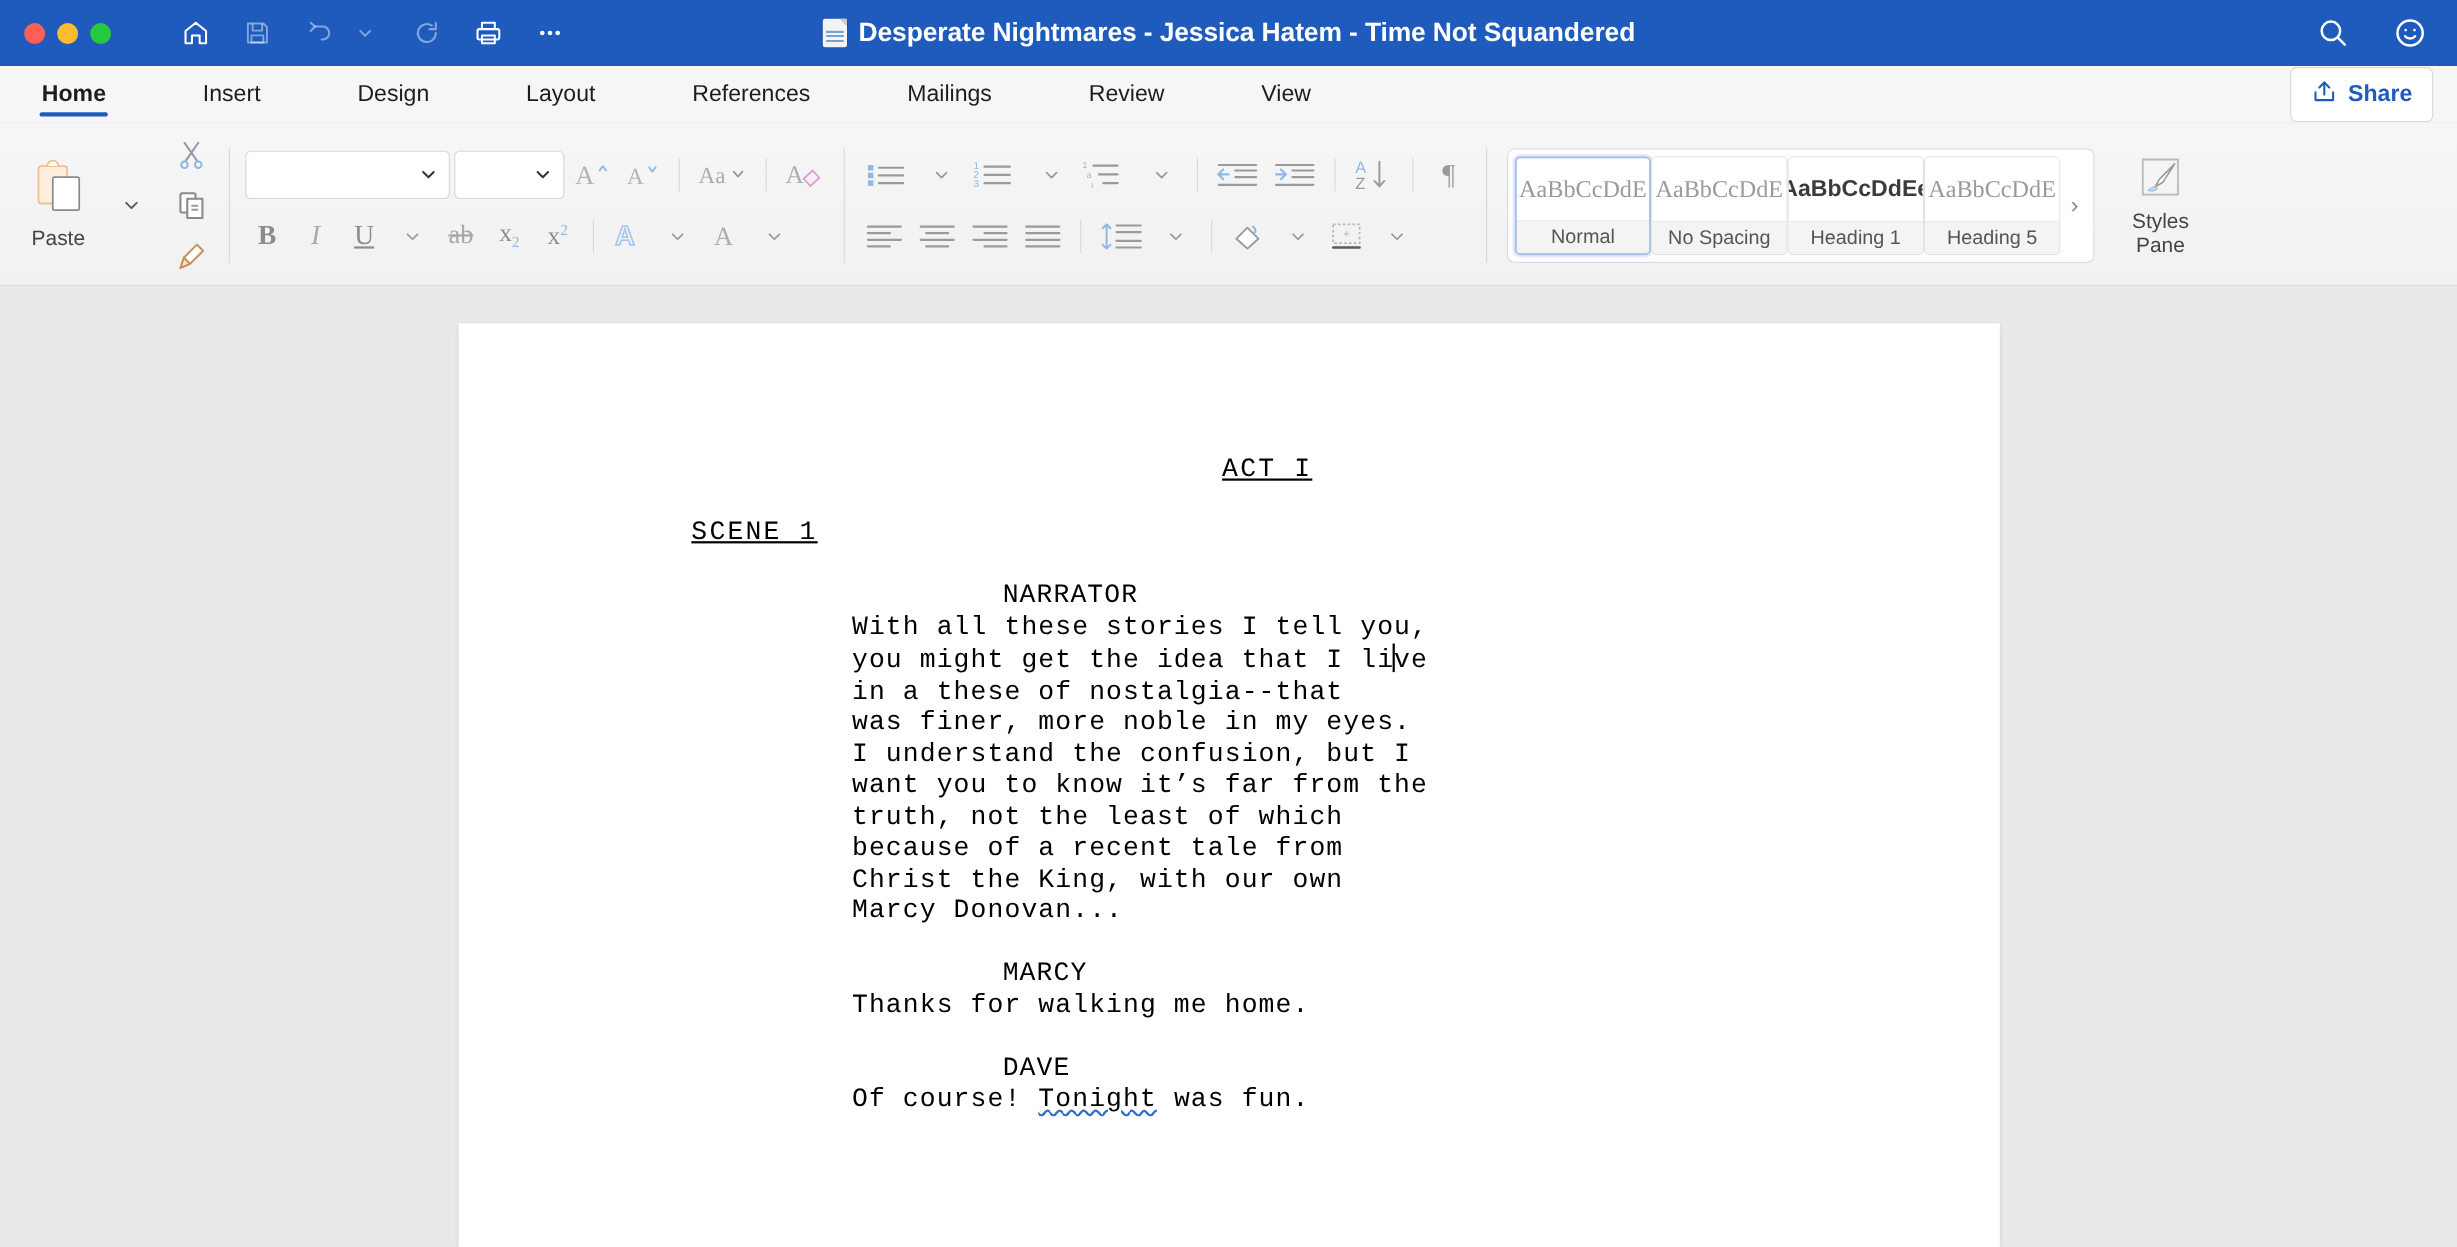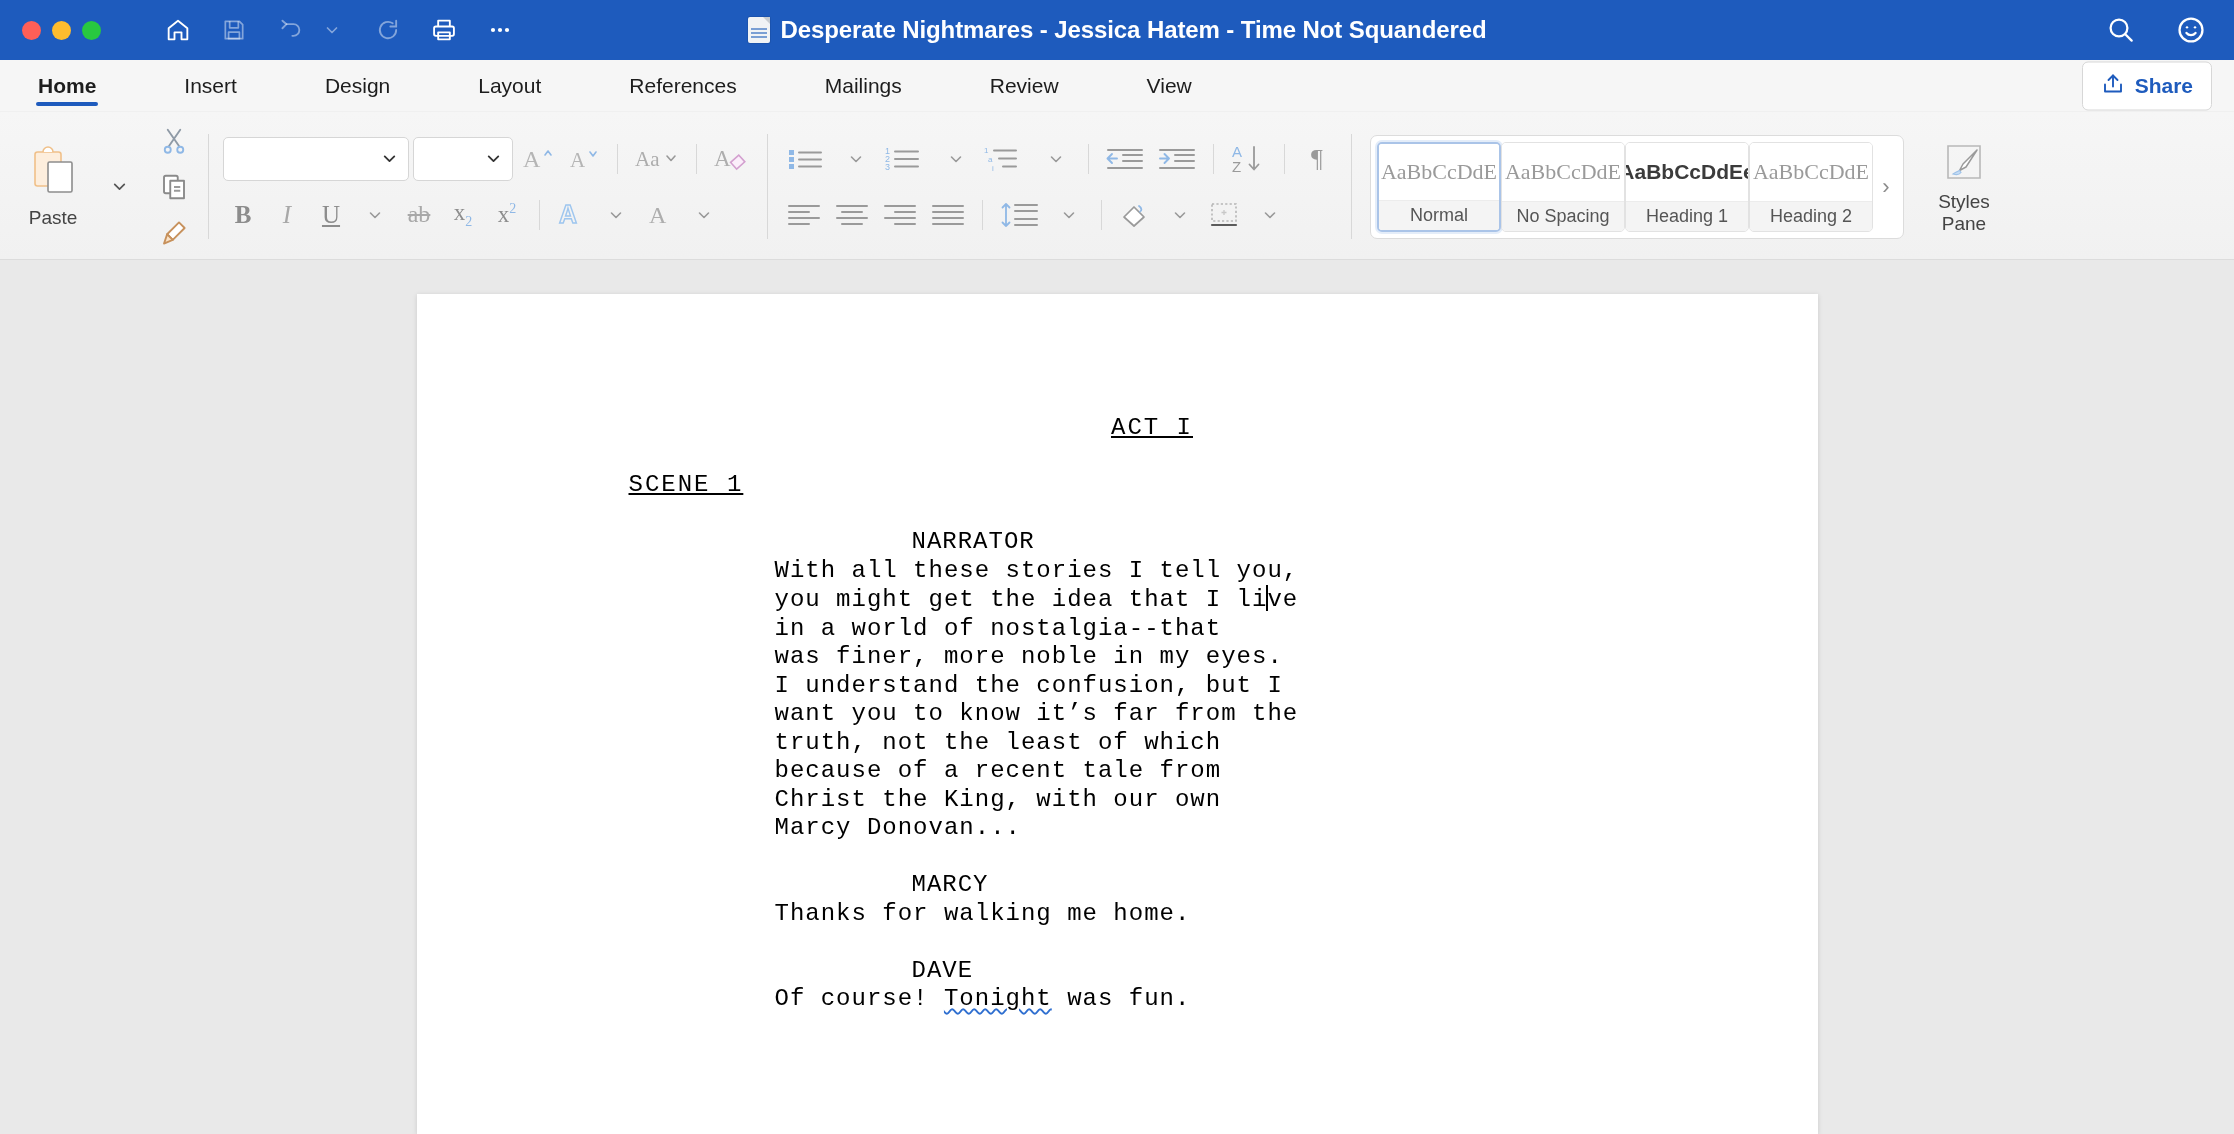--- a/index.html
+++ b/index.html
@@ -760,21 +760,21 @@
       <div class="style-card">
         <div class="style-prev">AaBbCcDdE</div>
         <div class="style-name">No Spacing</div>
       </div>
       <div class="style-card">
         <div class="style-prev h1">AaBbCcDdEe</div>
         <div class="style-name">Heading 1</div>
       </div>
       <div class="style-card">
         <div class="style-prev h2">AaBbCcDdE</div>
-        <div class="style-name">Heading 2</div>
+        <div class="style-name">Heading 5</div>
       </div>
       <div class="gallery-next">›</div>
     </div>
 
     <div class="styles-pane-btn">
       <span>
         <svg width="46" height="46" viewBox="0 0 46 46" fill="none">
           <path d="M7 7h32v32H7z" stroke="#b8b8b8" stroke-width="1.6" fill="none" stroke-dasharray="0"></path>
           <path d="M36 11 22 25l-3.5 6.5 6.5-3.5z" fill="#ffffff" stroke="#9a9a9a" stroke-width="1.5" stroke-linejoin="round"></path>
           <path d="M18.5 31.5c-2.5 1-4.5 2-6.5 3.5 3 1 6.5.5 8-1.5z" fill="#c5dcf5" stroke="#9ec2e8" stroke-width="1.2"></path>
@@ -792,21 +792,21 @@
   <div class="page">
 
     <div class="act">ACT I</div>
     <div class="blank"></div>
     <div class="scene">SCENE 1</div>
     <div class="blank"></div>
 
     <div class="char">NARRATOR</div>
     <div class="dialogue">With all these stories I tell you,</div>
     <div class="dialogue"><span>you might get the idea that I li<span class="caret"></span>ve</span></div>
-    <div class="dialogue">in a world of nostalgia--that</div>
+    <div class="dialogue">in a these of nostalgia--that</div>
     <div class="dialogue">was finer, more noble in my eyes.</div>
     <div class="dialogue">I understand the confusion, but I</div>
     <div class="dialogue">want you to know it’s far from the</div>
     <div class="dialogue">truth, not the least of which</div>
     <div class="dialogue">because of a recent tale from</div>
     <div class="dialogue">Christ the King, with our own</div>
     <div class="dialogue">Marcy Donovan...</div>
 
     <div class="blank"></div>
 

